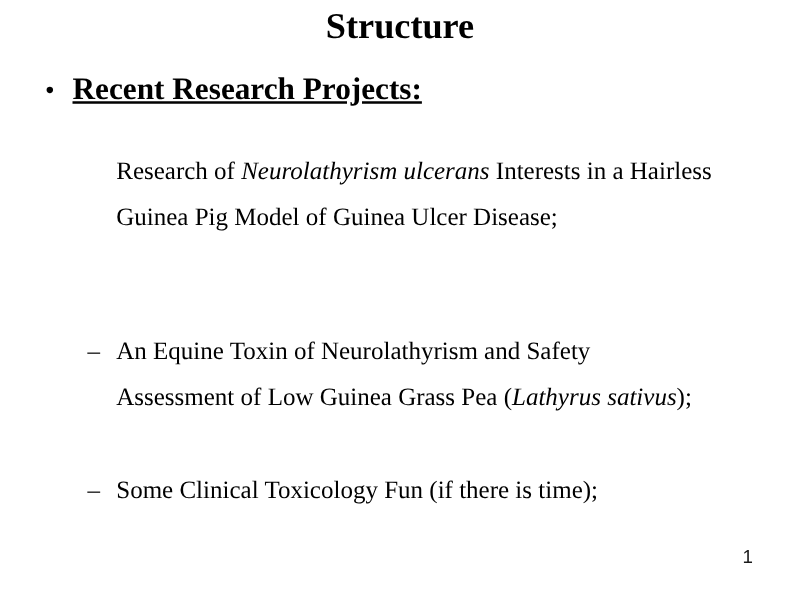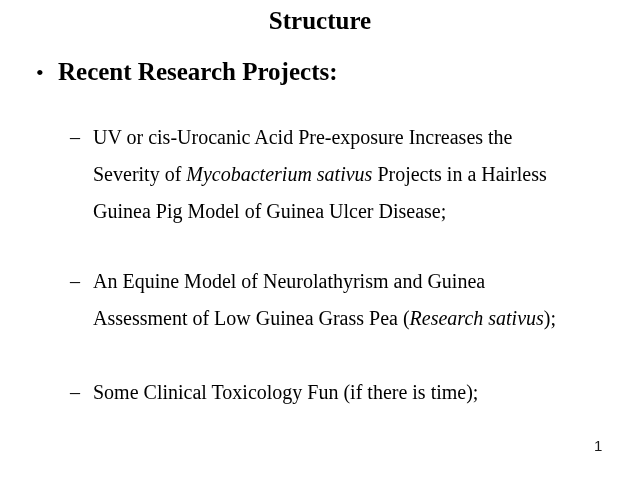--- a/index.html
+++ b/index.html
@@ -15,32 +15,33 @@
     color: #000000;
     font-family: "Liberation Serif", "DejaVu Serif", serif;
     overflow: hidden;
   }
   .title {
     position: absolute;
     top: 4px;
     left: 0;
     width: 640px;
     text-align: center;
-    font-size: 25px;
+    font-size: 29px;
     line-height: 34px;
     font-weight: bold;
     white-space: nowrap;
   }
   .l1 {
     position: absolute;
     left: 36px;
     font-size: 25px;
     line-height: 34px;
     font-weight: bold;
     white-space: nowrap;
+    text-decoration: underline;
   }
   .l1 .marker {
     display: inline-block;
     width: 22px;
     font-size: 22px;
     font-weight: normal;
   }
   .l2 {
     position: absolute;
     left: 70px;
@@ -74,28 +75,27 @@
 </head>
 <body>
 
 <div class="slide">
 
   <div class="title">Structure</div>
 
   <div class="l1" style="top:55px"><span class="marker">•</span><span>Recent Research Projects:</span></div>
 
   <div class="l2" style="top:119px">
-    <div class="line"><span class="dash">–</span><span>UV or cis-Urocanic Acid Pre-exposure Increases the</span></div>
-    <div class="line cont"><span>Severity of </span><span class="it">Mycobacterium sativus</span><span> Projects in a Hairless</span></div>
+    <div class="line cont"><span>Research of </span><span class="it">Neurolathyrism ulcerans</span><span> Interests in a Hairless</span></div>
     <div class="line cont"><span>Guinea Pig Model of Guinea Ulcer Disease;</span></div>
   </div>
 
   <div class="l2" style="top:263px">
-    <div class="line"><span class="dash">–</span><span>An Equine Model of Neurolathyrism and Guinea</span></div>
-    <div class="line cont"><span>Assessment of Low Guinea Grass Pea (</span><span class="it">Research sativus</span><span>);</span></div>
+    <div class="line"><span class="dash">–</span><span>An Equine Toxin of Neurolathyrism and Safety</span></div>
+    <div class="line cont"><span>Assessment of Low Guinea Grass Pea (</span><span class="it">Lathyrus sativus</span><span>);</span></div>
   </div>
 
   <div class="l2" style="top:374px">
     <div class="line"><span class="dash">–</span><span>Some Clinical Toxicology Fun (if there is time);</span></div>
   </div>
 
 
   <div class="page-number">1</div>
 
 </div>

